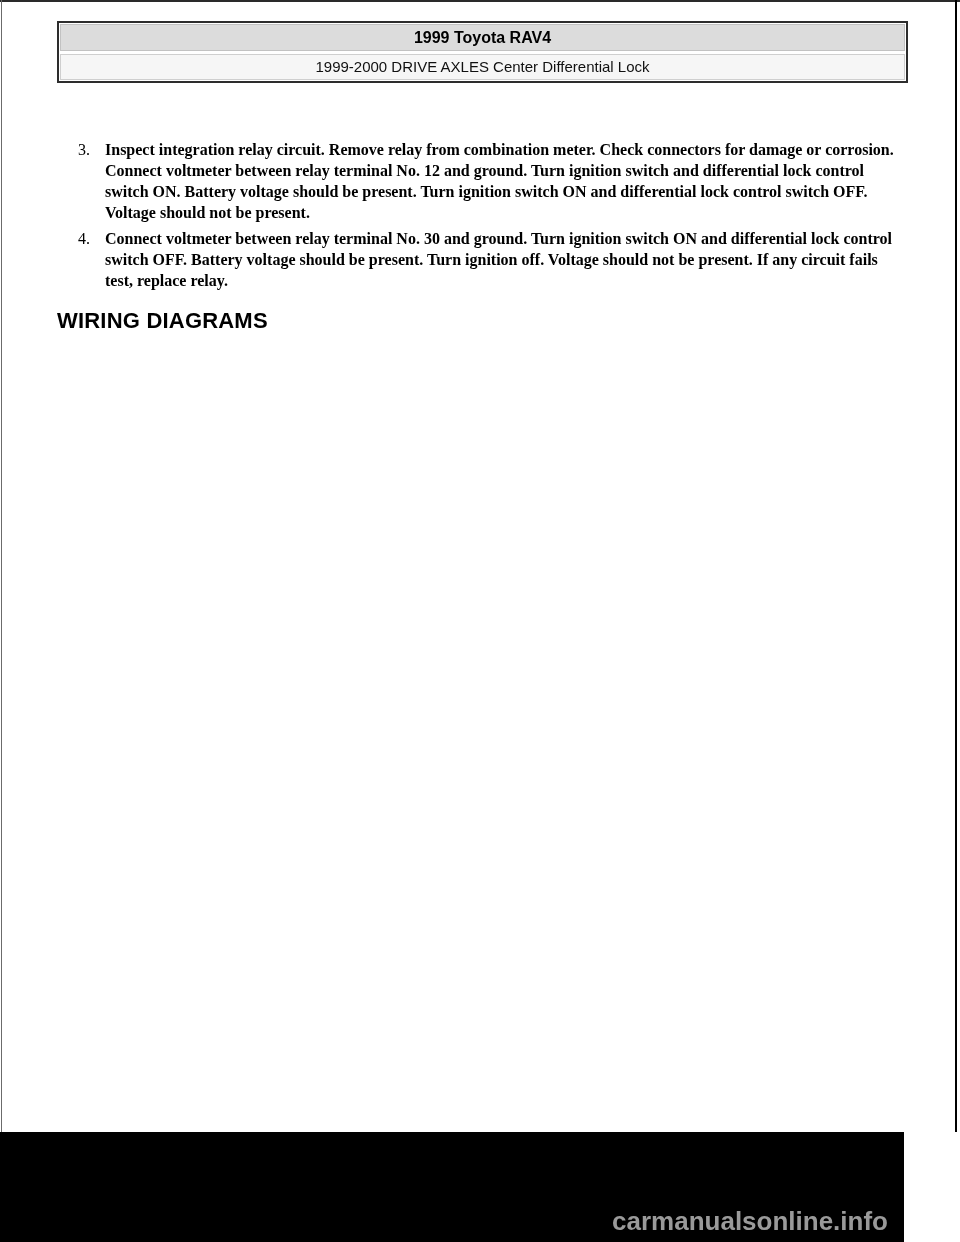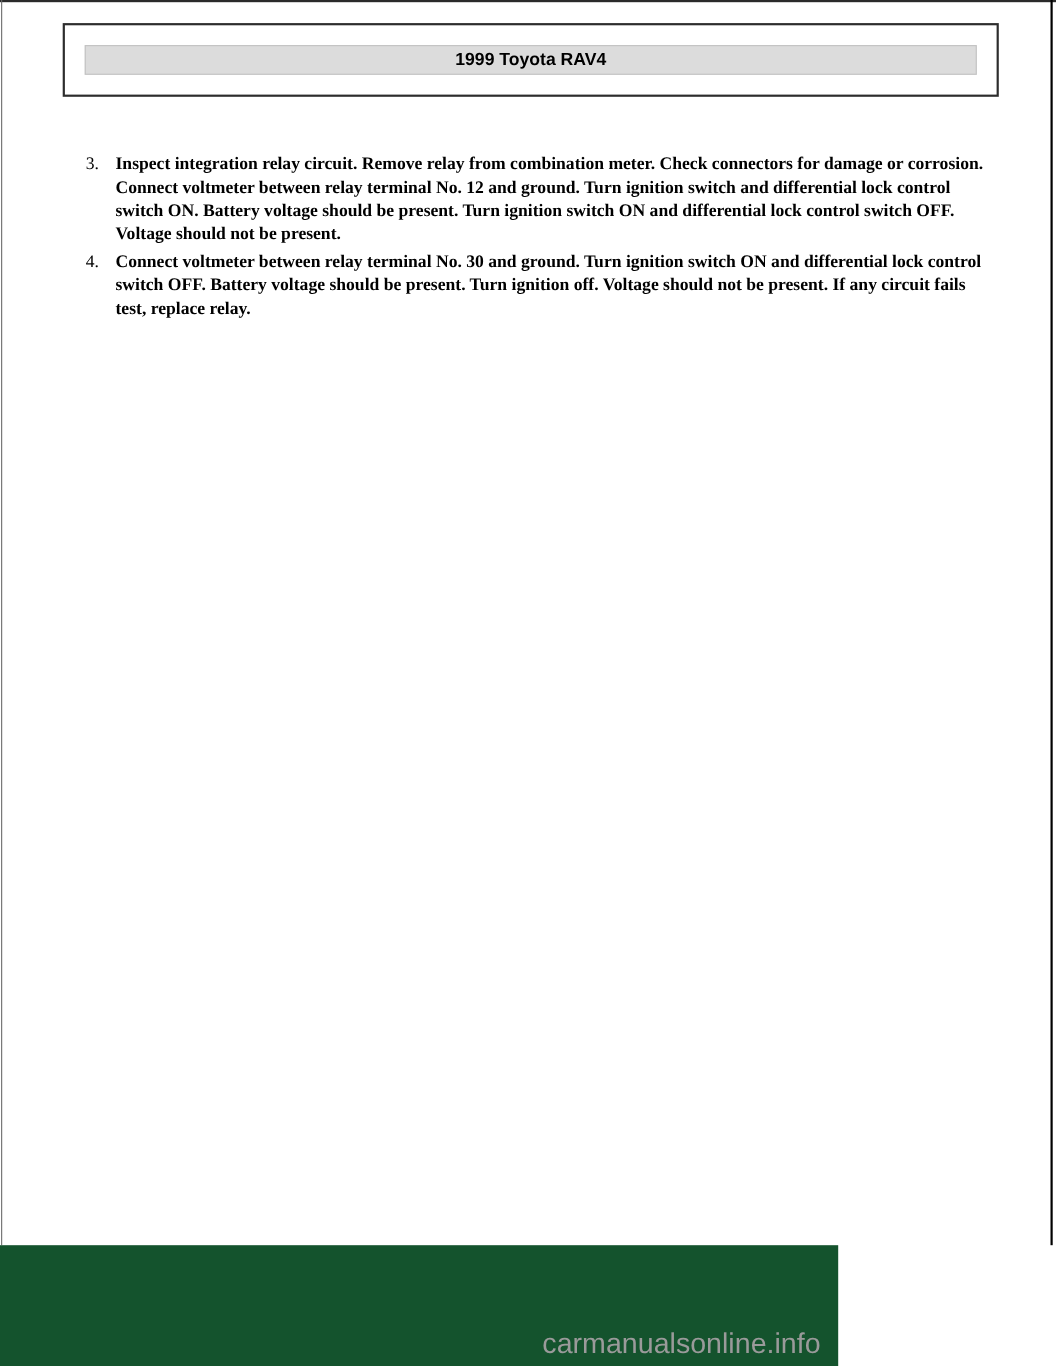--- a/index.html
+++ b/index.html
@@ -36,21 +36,21 @@
     background: #000000;
   }
   
   .header-box {
     position: absolute;
     left: 57px; top: 21px;
     width: 851px;
     box-sizing: border-box;
     border: 2px solid #2d2d2d;
     background: #ffffff;
-    padding: 18px;
+    padding: 1px;
   }
   .header-row {
     box-sizing: border-box;
     text-align: center;
     font-family: "Liberation Sans", sans-serif;
   }
   .header-title {
     background: #dcdcdc;
     border: 1px solid #c2c2c2;
     height: 27px;
@@ -97,22 +97,23 @@
     font-family: "Liberation Sans", sans-serif;
     font-weight: bold;
     font-size: 22px;
     letter-spacing: 0.2px;
     color: #000000;
   }
   
   .footer {
     position: absolute;
     left: 0; bottom: 0;
-    width: 762px; height: 110px;
-    background: #14532d;
+    width: 904px; height: 110px;
+    background: #000000;
+    font-weight: bold;
   }
   .watermark {
     position: absolute;
     right: 16px;
     bottom: 5px;
     font-family: "Liberation Sans", sans-serif;
     font-size: 26px;
     color: #9a9a9a;
   }
 </style>
@@ -120,31 +121,33 @@
 <body>
 
 <div class="page">
 
   <div class="edge-top"></div>
   <div class="edge-left"></div>
   <div class="edge-right"></div>
 
   <div class="header-box">
     <div class="header-row header-title">1999 Toyota RAV4</div>
+    <div class="header-row header-subtitle">1999-2000 DRIVE AXLES Center Differential Lock</div>
   </div>
 
   <div class="steps">
     <div class="step">
       <span class="step-num">3.</span>
       <span class="step-text">Inspect integration relay circuit. Remove relay from combination meter. Check connectors for damage or corrosion. Connect voltmeter between relay terminal No. 12 and ground. Turn ignition switch and differential lock control switch ON. Battery voltage should be present. Turn ignition switch ON and differential lock control switch OFF. Voltage should not be present.</span>
     </div>
     <div class="step">
       <span class="step-num">4.</span>
       <span class="step-text">Connect voltmeter between relay terminal No. 30 and ground. Turn ignition switch ON and differential lock control switch OFF. Battery voltage should be present. Turn ignition off. Voltage should not be present. If any circuit fails test, replace relay.</span>
     </div>
   </div>
 
+  <h2 class="section-heading">WIRING DIAGRAMS</h2>
 
   <div class="footer">
     <span class="watermark">carmanualsonline.info</span>
   </div>
 
 </div>
 
 </body></html>

